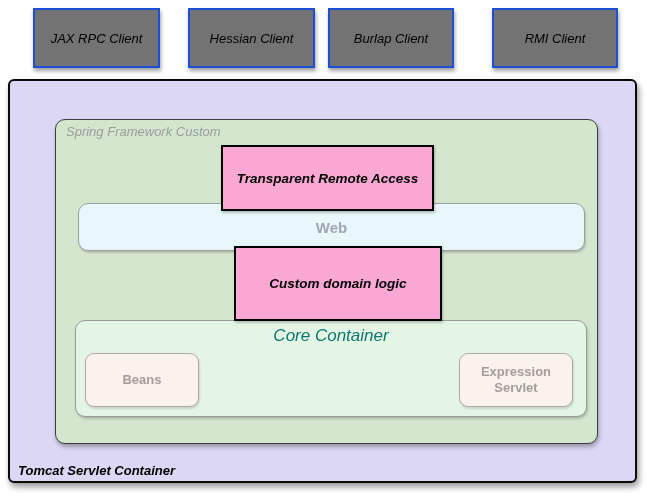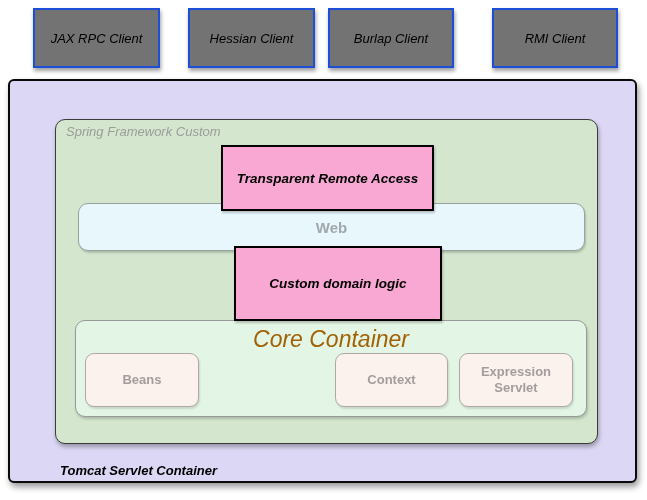--- a/index.html
+++ b/index.html
@@ -22,21 +22,21 @@
   #client-3{left:492px;width:126px;}
 
   
   #tomcat{
     left:8px;top:79px;width:629px;height:404px;background:#dcd7f4;
     border:2px solid #0a0a0a;border-radius:6px;z-index:1;
     box-shadow:2px 4px 6px rgba(0,0,0,0.4);
   }
   #tomcat-label{
     left:18px;top:463px;z-index:2;font-weight:bold;font-style:italic;
-    font-size:13px;color:#000;white-space:nowrap;margin-left:42px;
+    font-size:13px;color:#000;white-space:nowrap;
   }
 
   
   #runtime{
     left:55px;top:119px;width:543px;height:325px;background:#d4e7ce;
     border:1.5px solid #3c3c3c;border-radius:10px;z-index:2;
     box-shadow:1px 3px 4px rgba(0,0,0,0.3);
   }
   #runtime-label{
     left:66px;top:124px;z-index:3;font-style:italic;font-size:13px;
@@ -63,21 +63,21 @@
   #domain-logic-box{left:226px;top:246px;width:208px;height:75px;margin-left:8px;}
 
   
   #core-container{
     left:75px;top:320px;width:512px;height:97px;background:#e3f5e4;
     border:1px solid #999;border-radius:10px;z-index:4;
     box-shadow:1px 2px 3px rgba(0,0,0,0.2);
   }
   #core-container-label{
     left:75px;top:326px;width:512px;text-align:center;z-index:5;
-    font-style:italic;font-size:23px;color:#a16207;
+    font-style:italic;font-size:17px;color:#0f766e;
   }
   .module-box{
     top:353px;height:54px;background:#fbf1ed;border:1px solid #b0a8a8;
     border-radius:9px;z-index:5;display:flex;align-items:center;justify-content:center;
     font-weight:bold;font-size:13px;color:#a39d9d;text-align:center;line-height:1.2;
     box-shadow:1px 2px 2px rgba(0,0,0,0.12);padding:0 6px;
   }
   #module-0{left:85px;width:114px;}
   #module-1{left:212px;width:111px;}
   #module-2{left:335px;width:113px;}
@@ -110,23 +110,20 @@
   <div id="web-bar" class="abs">
     <span>Web</span>
   </div>
 
   <div id="core-container" class="abs"></div>
   <div id="core-container-label" class="abs">Core Container</div>
 
   <div id="module-0" class="abs module-box">
     <span>Beans</span>
   </div>
-  <div id="module-2" class="abs module-box">
-    <span>Context</span>
-  </div>
   <div id="module-3" class="abs module-box">
     <span>Expression Servlet</span>
   </div>
 
   <div id="remote-access-box" class="abs yellow-box">
     <span>Transparent Remote Access</span>
   </div>
   <div id="domain-logic-box" class="abs yellow-box">
     <span>Custom domain logic</span>
   </div>

